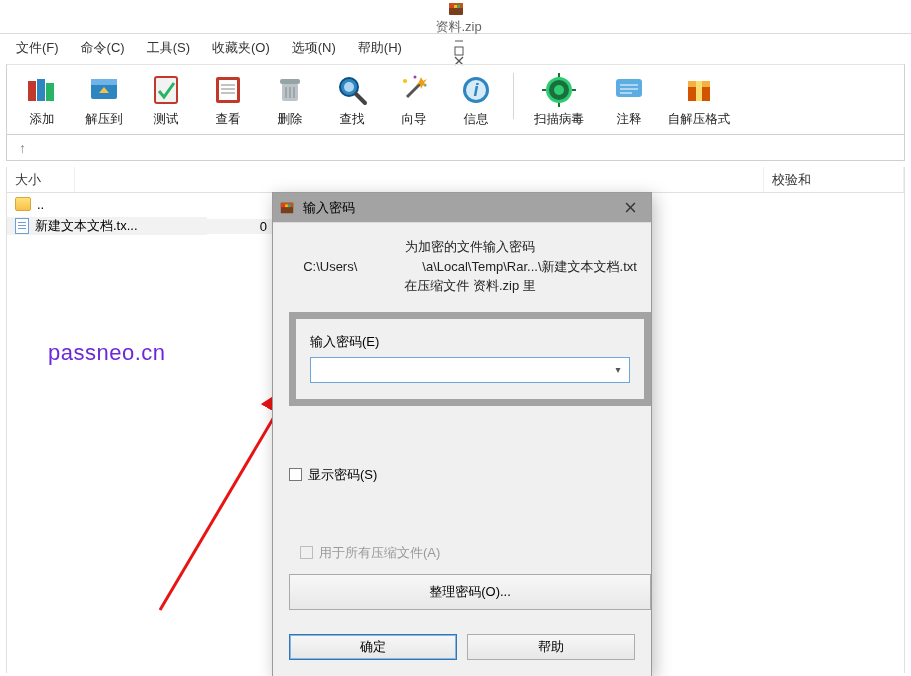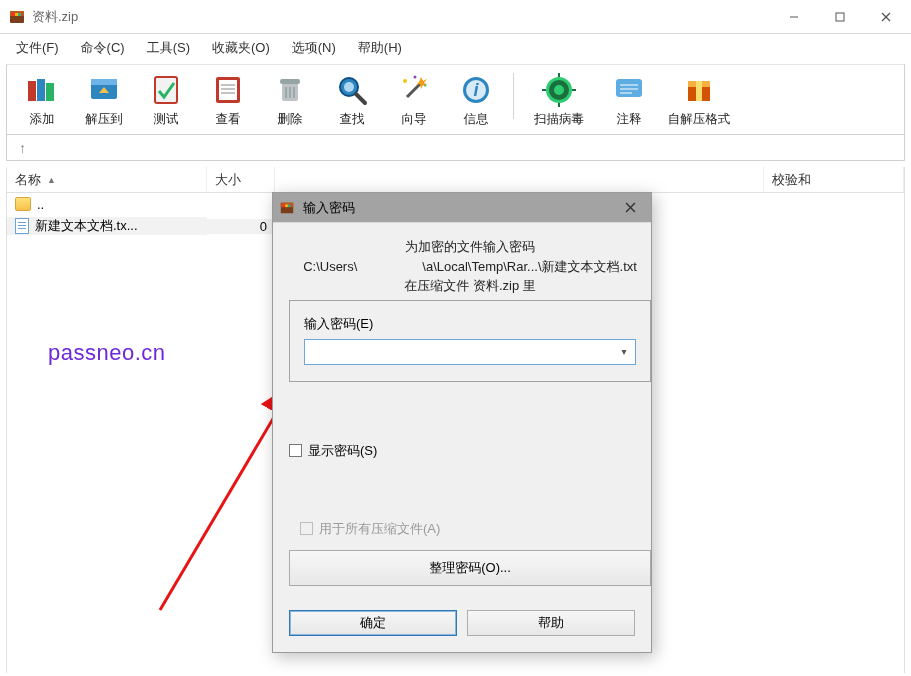--- a/index.html
+++ b/index.html
@@ -13,20 +13,21 @@
     position: relative;
     overflow: hidden;
   }
   .titlebar {
     height: 34px;
     display: flex;
     align-items: center;
     border-bottom: 1px solid #dadada;
     padding: 0 2px 0 8px;
     color: #666;
+    flex-direction: column;
   }
   .titlebar .icon { width:18px; height:18px; margin-right:6px; display:flex; align-items:center; justify-content:center;}
   .titlebar .title { flex: none; font-size: 13px; }
   .titlebar .spacer { flex: 1; }
   .winbtn { width: 46px; height: 30px; display:flex; align-items:center; justify-content:center; color:#555; }
   .winbtn svg { width:10px; height:10px; }
   .menubar {
     height: 28px;
     display: flex;
     align-items: center;
@@ -125,22 +126,22 @@
     border-bottom:1px solid #dcdcdc;
     font-size:13px;
   }
   .dlg-title .icon { width:18px; margin-right:6px; display:flex; }
   .dlg-title .spacer { flex:1; }
   .dlg-close { width:30px; height:24px; display:flex; align-items:center; justify-content:center; }
   .dlg-body { padding: 14px 0 10px 16px; }
   .dlg-center { text-align:center; font-size:13px; color:#222; line-height:1.5; }
   .dlg-path { color:#222; }
   .redbox {
-    border: 1px solid #a3a3a3;
-    margin-top: 4px;
+    border: 7px solid #a3a3a3;
+    margin-top: 16px;
     padding: 14px 14px 16px 14px;
   }
   .lbl { font-size:13px; margin-bottom:6px; display:block; }
   .combo {
     border:1px solid #6da6d8;
     height:26px;
     display:flex;
     align-items:center;
     background:#fff;
     position:relative;
@@ -356,24 +357,20 @@
       </span>
     <span>自解压格式</span>
   </div>
 </div>
 
 <div class="navrow">
   <span>↑</span>
 </div>
 
 <div class="gridhead">
-  <div class="col name">
-    <span>名称</span>
-    <span class="chev">▲</span>
-  </div>
   <div class="col size">
     <span>大小</span>
   </div>
   <div class="col pack"></div>
   <div class="col check">
     <span>校验和</span>
   </div>
 </div>
 
 <div class="filelist">

